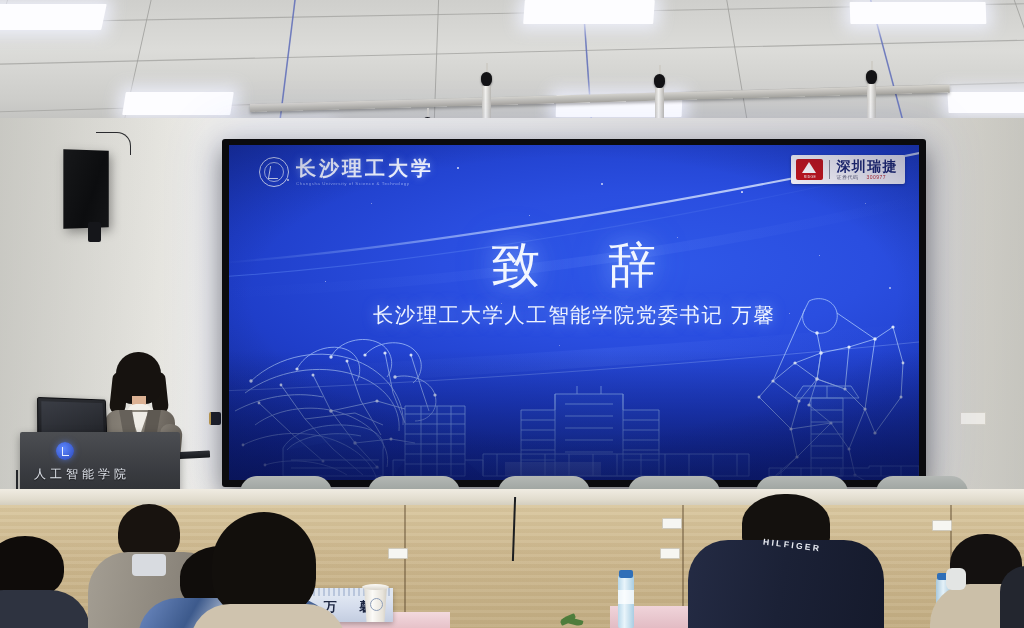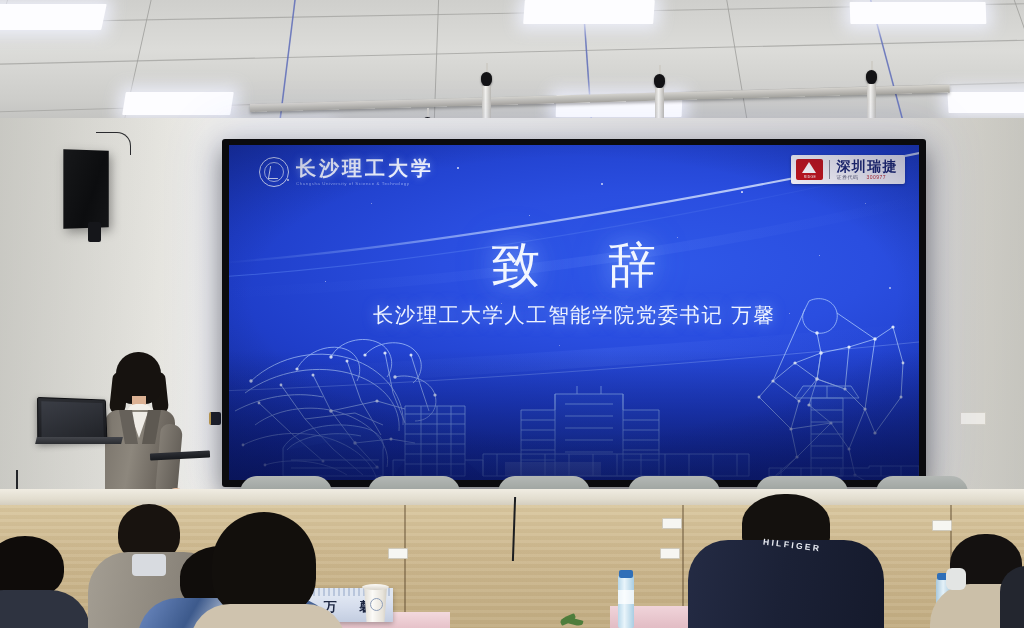--- a/index.html
+++ b/index.html
@@ -680,20 +680,28 @@
     <div class="p-lapel-r"></div>
     <div class="p-arm-r"></div>
     <div class="p-hand"></div>
   </div>
 
   <div class="holding-paper"></div>
 
   <div class="laptop-screen"></div>
   <div class="laptop-base"></div>
 
+  <div class="podium">
+    <div class="podium-top"></div>
+    <div class="podium-emblem"></div>
+    <div class="podium-label">人工智能学院</div>
+    <div class="podium-base"></div>
+    <div class="podium-vent" style="left:48px;top:80px;height:22px;background:repeating-linear-gradient(180deg,#15171a 0 2px,#3a3c41 2px 4px);"></div>
+    <div class="podium-vent" style="left:76px;top:80px;height:22px;background:repeating-linear-gradient(180deg,#15171a 0 2px,#3a3c41 2px 4px);"></div>
+  </div>
 
   <div class="mic-cable"></div>
   <div class="mic-arm"></div>
   <div class="mic-head"></div>
 
   <div class="desk-left-wall"></div>
   <div class="door-frame"></div>
   <div class="door-vent"></div>
 
   <div class="chair" style="left:240px;width:92px;"></div>

